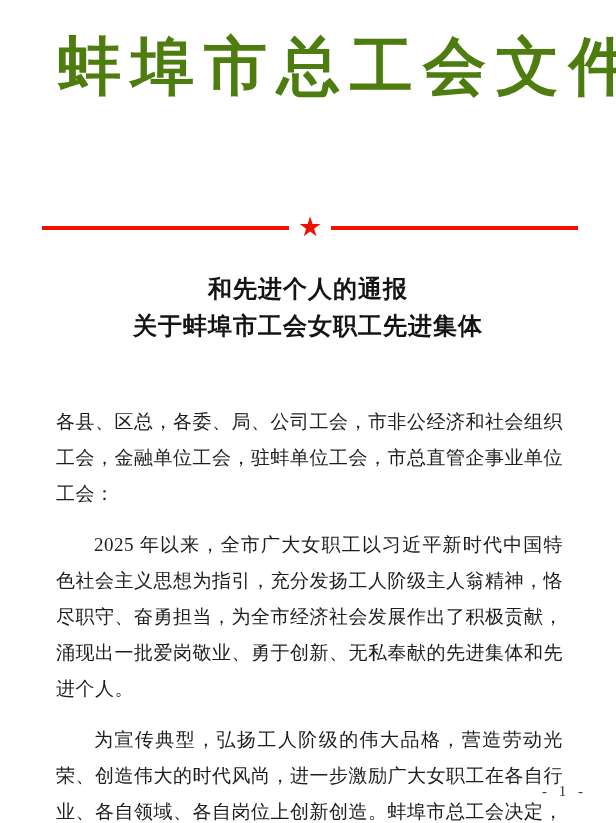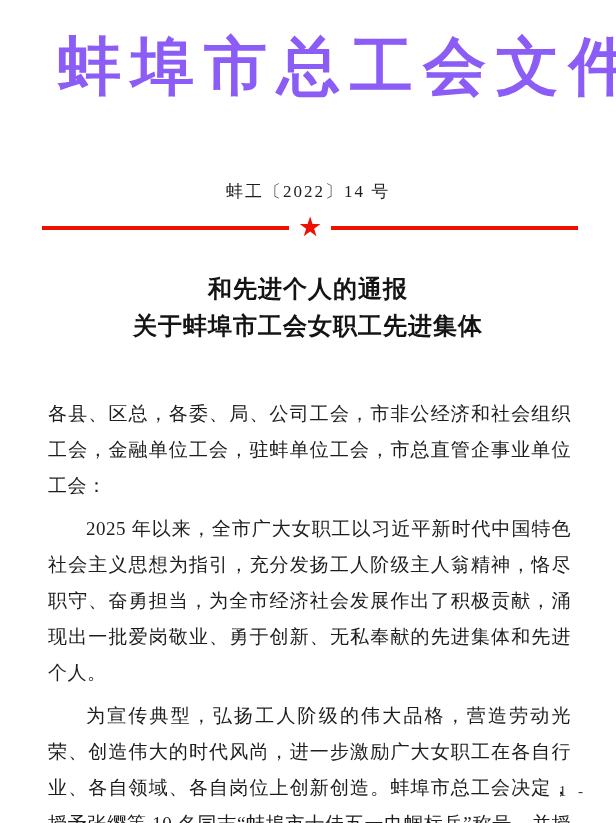--- a/index.html
+++ b/index.html
@@ -17,21 +17,21 @@
     height: 823px;
     background: #ffffff;
     overflow: hidden;
   }
   .header-title {
     position: absolute;
     top: 24px;
     left: 0;
     width: 100%;
     text-align: center;
-    color: #8b5cf6;
+    color: #4d7c0f;
     font-weight: bold;
     font-size: 63px;
     letter-spacing: 10px;
     white-space: nowrap;
     text-indent: 10px; 
     padding-left: 48px;
   }
   .doc-number {
     position: absolute;
     top: 180px;
@@ -79,40 +79,39 @@
     position: absolute;
     top: 388px;
     left: 40px;
     width: 539px;
     font-size: 19px;
     line-height: 35.8px;
     color: #1d1d1d;
     text-align: justify;
     letter-spacing: 0.5px;
   }
-  .body-text p { margin: 8px; }
+  .body-text p { margin: 16px; }
   .body-text p.indent { text-indent: 2em; }
   .page-number {
     position: absolute;
     top: 783px;
     right: 29px;
     font-size: 15px;
     color: #333333;
     letter-spacing: 4px;
     white-space: nowrap;
   }
 </style>
 </head>
 <body>
 
 <div class="page">
 
   <div class="header-title">蚌埠市总工会文件</div>
 
-  <div class="doc-number">蚌工〔2022〕14 号</div>
 
   <div class="red-rule">
     <div class="bar"></div>
     <div class="star">★</div>
     <div class="bar"></div>
   </div>
 
   <div class="doc-title">
     <div>和先进个人的通报</div>
     <div>关于蚌埠市工会女职工先进集体</div>

